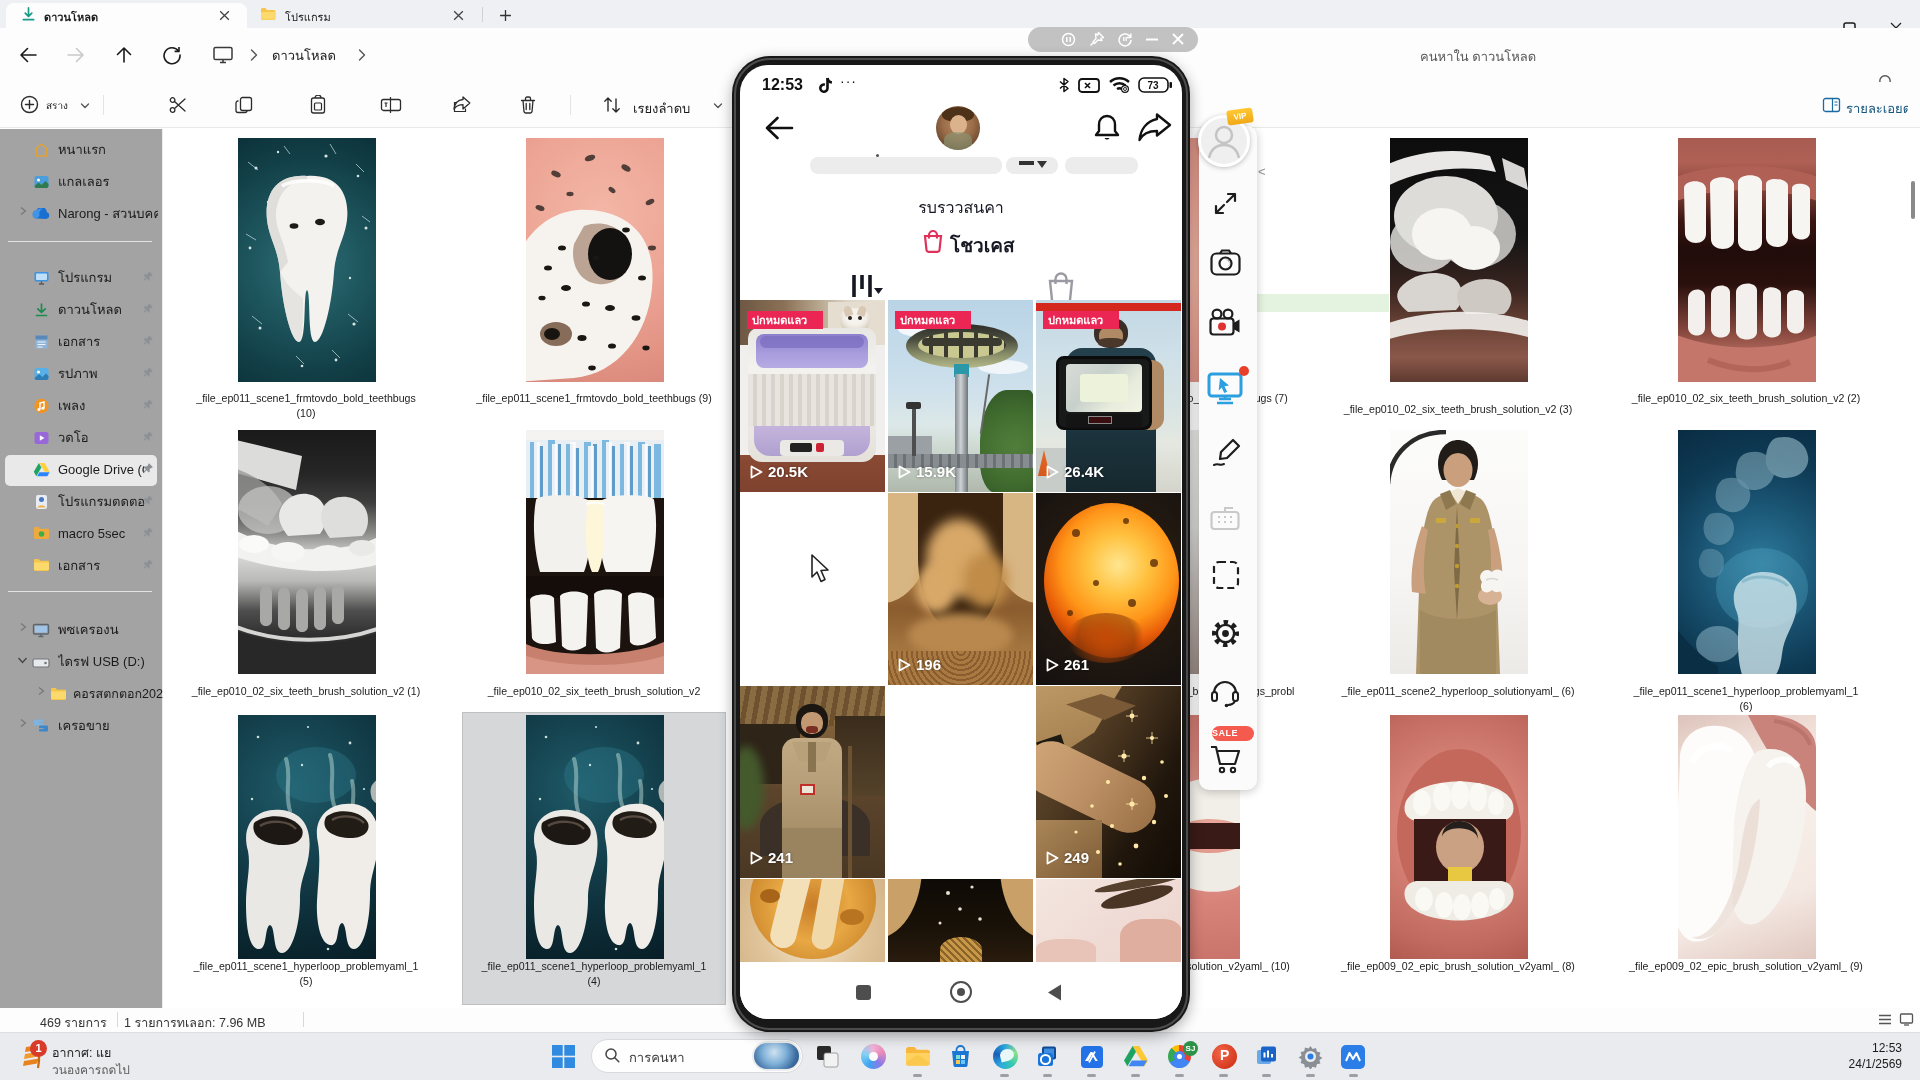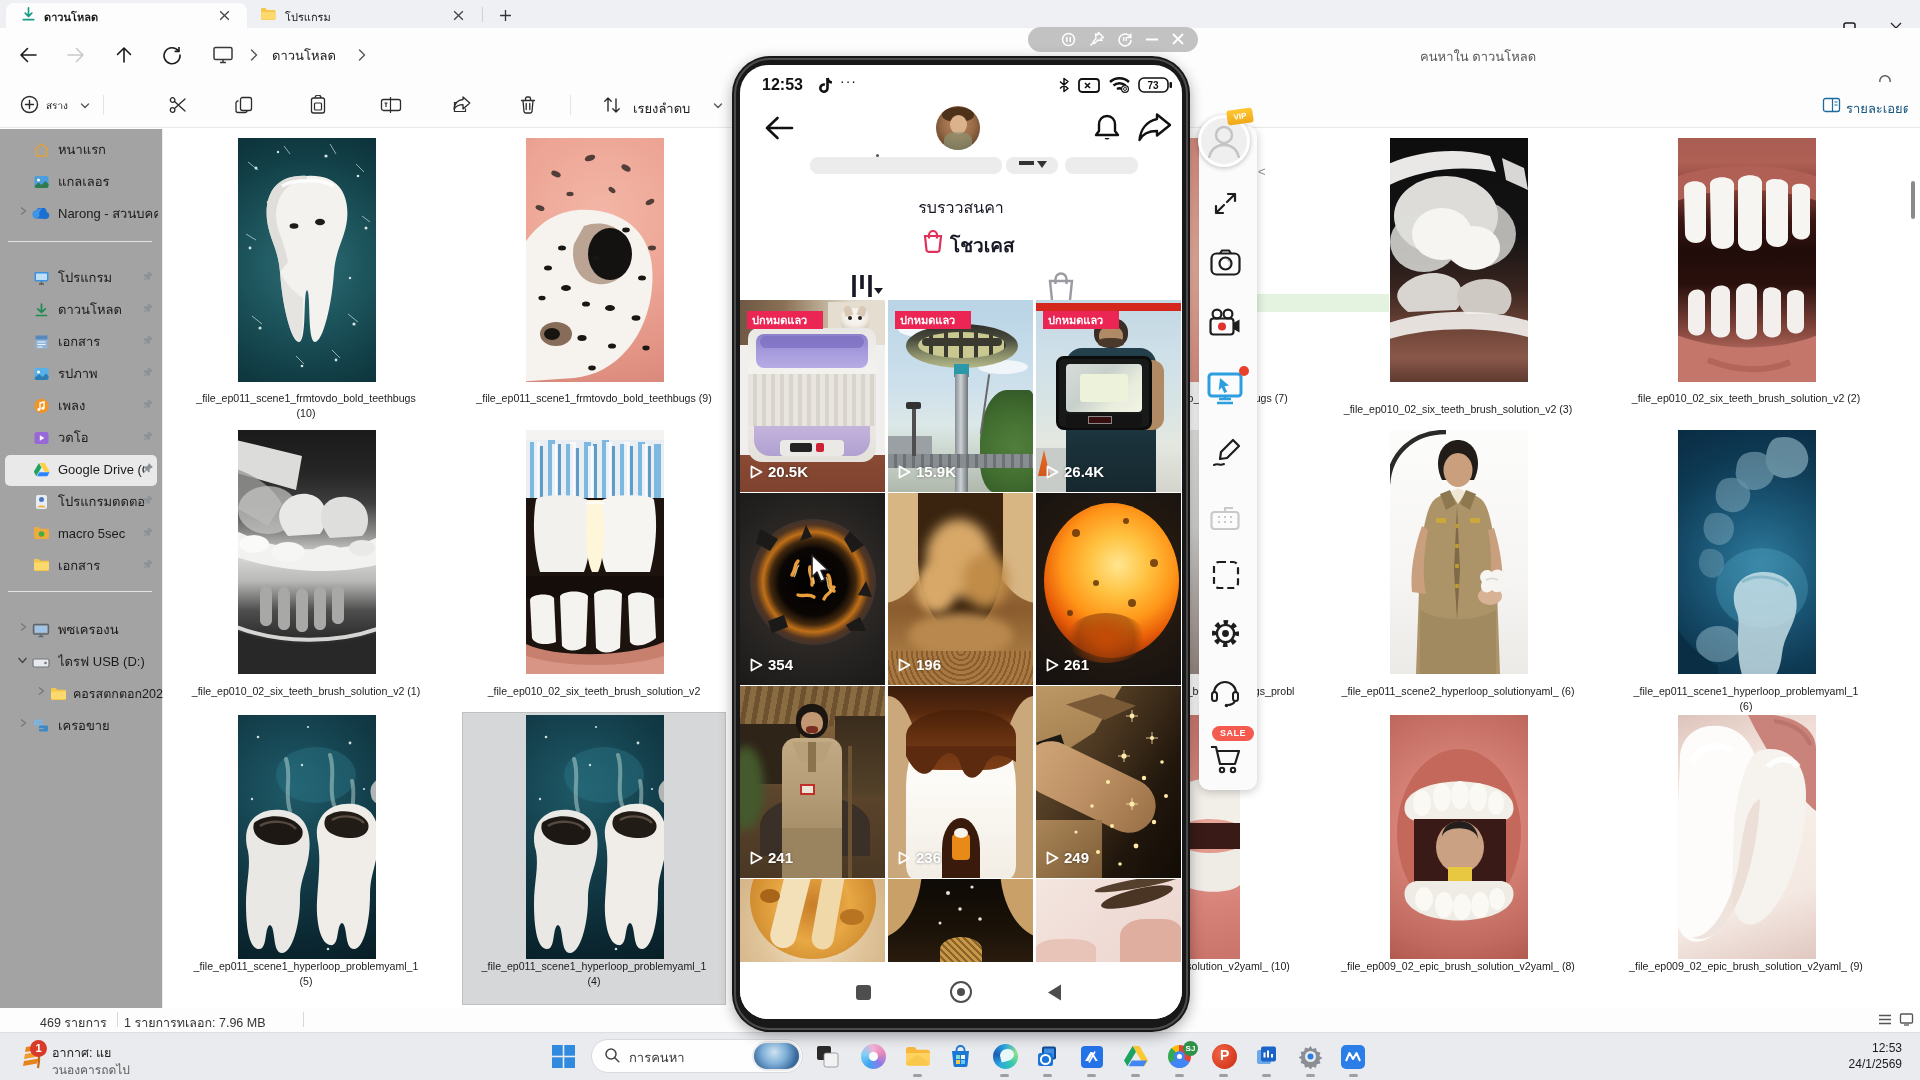--- a/index.html
+++ b/index.html
@@ -897,42 +897,20 @@
     <div class="abs" style="left:30px;top:114px;width:76px;height:14px;background:#141414"></div>
     <div class="abs" style="left:52px;top:116px;width:24px;height:8px;background:#3a0e0e;border:1px solid #888"></div>
     <div class="abs" style="left:0;top:148px;width:30px;height:45px;background:#c8ccc8"></div>
     <div class="abs" style="left:2px;top:150px;width:12px;height:26px;background:linear-gradient(180deg,#e86a28,#d4581c);clip-path:polygon(50% 0,100% 100%,0 100%)"></div>
     <div class="pin-red" style="width:76px">ปกหมดแลว</div>
     <div class="pcount"><svg width="13" height="14" viewBox="0 0 13 14">
             <path d="M1.5 1.5l10 5.5-10 5.5z" fill="none" stroke="#fff" stroke-width="1.8" stroke-linejoin="round"></path>
           </svg>26.4K</div>
   </div>
 
-  <div class="ptile" style="left:0;top:428px;background:radial-gradient(circle at 50% 48%,#3a3632 0%,#2e2a28 40%,#242220 70%,#1c1a18 100%)">
-    <div class="abs" style="left:10px;top:26px;width:126px;height:126px;border-radius:50%;background:radial-gradient(circle,#000 0%,#0a0604 38%,#42280e 48%,#c07018 56%,#543620 64%,#3a3230 72%,rgba(46,42,40,0) 80%)"></div>
-    <svg class="abs" style="left:14px;top:30px" width="118" height="118" viewBox="0 0 118 118">
-          <g stroke="#f8a83c" stroke-width="3.4" fill="none" stroke-linecap="round" opacity=".95">
-            <path d="M38 52c4-6 2-10 6-14M56 44c-2 8 4 10 2 18M74 52c4 4 0 12 6 16M44 72c6 2 10-2 16 2M70 76c2-6 8-6 10-12"></path>
-          </g>
-          <g stroke="#ffd890" stroke-width="1.6" fill="none" opacity=".8">
-            <path d="M40 54c3-5 2-9 5-12M58 46c-2 7 3 9 2 15M72 54c3 3 0 10 5 14"></path>
-          </g>
-          <g fill="#1c1a18">
-            <path d="M6 6l18 10-8 12L2 20z"></path>
-            <path d="M52 2l6 12-12 4z"></path>
-            <path d="M96 8l14 14-12 8-8-14z"></path>
-            <path d="M112 58l6 16-14-2z"></path>
-            <path d="M14 98l16-6 4 12-16 6z"></path>
-            <path d="M92 102l14-8 6 14h-16z"></path>
-          </g>
-        </svg>
-    <div class="pcount"><svg width="13" height="14" viewBox="0 0 13 14">
-            <path d="M1.5 1.5l10 5.5-10 5.5z" fill="none" stroke="#fff" stroke-width="1.8" stroke-linejoin="round"></path>
-          </svg>354</div>
-  </div>
 
   <div class="ptile" style="left:148px;top:428px;background:linear-gradient(180deg,#caa06a 0%,#b8884e 30%,#8a5c2e 60%,#a87a42 85%,#96682f 100%)">
     <div class="abs" style="left:-20px;top:-10px;width:70px;height:120px;border-radius:0 0 80% 0;background:#d8b684"></div>
     <div class="abs" style="left:95px;top:-10px;width:70px;height:120px;border-radius:0 0 0 80%;background:#d8b684"></div>
     <div class="abs" style="left:30px;top:-10px;width:85px;height:150px;border-radius:0 0 50% 50%;background:#3a2410"></div>
     <div class="abs" style="left:38px;top:26px;width:66px;height:78px;border-radius:50%;background:#d8a868;filter:blur(6px)"></div>
     <div class="abs" style="left:28px;top:70px;width:40px;height:50px;border-radius:50%;background:#d8a868;filter:blur(5px)"></div>
     <div class="abs" style="left:75px;top:60px;width:45px;height:55px;border-radius:50%;background:#c08c48;filter:blur(6px)"></div>
     <div class="abs" style="left:20px;top:120px;width:105px;height:45px;border-radius:50%;background:#b8884e;filter:blur(4px)"></div>
     <div class="abs" style="left:0;top:158px;width:146px;height:35px;background:repeating-radial-gradient(circle at 50% 0,#a87a42 0 3px,#8a5c2e 3px 5px)"></div>
@@ -972,35 +950,20 @@
     <div class="abs" style="left:52px;top:56px;width:40px;height:20px;background:#b8a17a;clip-path:polygon(0 0,100% 0,82% 100%,18% 100%)"></div>
     <div class="abs" style="left:68px;top:56px;width:8px;height:30px;background:#8a744f"></div>
     <div class="abs" style="left:60px;top:98px;width:15px;height:11px;background:#ece6d8;border:2px solid #c03028"></div>
     <div class="abs" style="left:42px;top:142px;width:60px;height:51px;background:#9a8460"></div>
     <div class="abs" style="left:108px;top:60px;width:4px;height:133px;background:#6a5232"></div>
     <div class="pcount"><svg width="13" height="14" viewBox="0 0 13 14">
             <path d="M1.5 1.5l10 5.5-10 5.5z" fill="none" stroke="#fff" stroke-width="1.8" stroke-linejoin="round"></path>
           </svg>241</div>
   </div>
 
-  <div class="ptile" style="left:148px;top:621px;background:linear-gradient(180deg,#3a1c0c 0%,#57290e 14%,#8a4a1c 24%,#d8b88c 38%,#e2cba4 60%,#d8bd92 100%)">
-    <div class="abs" style="left:-24px;top:10px;width:60px;height:183px;border-radius:0 60% 0 0;background:#caa87c"></div>
-    <div class="abs" style="left:110px;top:10px;width:60px;height:183px;border-radius:60% 0 0 0;background:#caa87c"></div>
-    <div class="abs" style="left:18px;top:28px;width:110px;height:165px;border-radius:44% 44% 8% 8%;background:linear-gradient(180deg,#f6f3ee 0%,#fdfbf7 40%,#f2ede4 100%)"></div>
-    <div class="abs" style="left:18px;top:24px;width:110px;height:60px;border-radius:44% 44% 30% 30%;background:linear-gradient(180deg,#4a2008 0%,#6a3412 55%,#7e3e16 100%)"></div>
-    <svg class="abs" style="left:18px;top:60px" width="110" height="40" viewBox="0 0 110 40">
-          <path d="M0 10 C10 30 22 34 30 18 C38 4 50 2 55 20 C60 36 72 36 80 18 C86 6 98 8 110 16 L110 0 L0 0Z" fill="#5c2a0e"></path>
-        </svg>
-    <div class="abs" style="left:54px;top:132px;width:38px;height:61px;border-radius:50% 50% 0 0;background:#3a1a0a"></div>
-    <div class="abs" style="left:64px;top:148px;width:18px;height:26px;background:#e88a18;border-radius:4px"></div>
-    <div class="abs" style="left:66px;top:142px;width:14px;height:10px;border-radius:50%;background:#f8f4ec"></div>
-    <div class="pcount"><svg width="13" height="14" viewBox="0 0 13 14">
-            <path d="M1.5 1.5l10 5.5-10 5.5z" fill="none" stroke="#fff" stroke-width="1.8" stroke-linejoin="round"></path>
-          </svg>236</div>
-  </div>
 
   <div class="ptile" style="left:296px;top:621px;background:linear-gradient(120deg,#6e5436 0%,#4a3620 40%,#20160c 72%,#120c06 100%)">
     <div class="abs" style="left:0;top:0;width:86px;height:84px;background:linear-gradient(160deg,#bc9866 0%,#a88454 60%,#7e5e3a 100%);clip-path:polygon(0 0,100% 0,68% 55%,0 100%)"></div>
     <div class="abs" style="left:30px;top:8px;width:70px;height:26px;background:#7a5a36;clip-path:polygon(0 40%,50% 0,100% 45%,55% 100%)"></div>
     <div class="abs" style="left:2px;top:52px;width:26px;height:16px;background:#1c1812;transform:rotate(-18deg)"></div>
     <div class="abs" style="left:-16px;top:74px;width:140px;height:54px;background:linear-gradient(100deg,#d0a678 0%,#bc9064 50%,#9a7046 100%);transform:rotate(26deg);border-radius:30px"></div>
     <div class="abs" style="left:0;top:134px;width:66px;height:59px;background:linear-gradient(140deg,#aa8658 0%,#7e5c36 100%)"></div>
     <svg class="abs" style="left:0;top:0" width="146" height="193" viewBox="0 0 146 193">
           <g fill="#ffe9a8">
             <circle cx="96" cy="30" r="2.4"></circle>
@@ -1116,21 +1079,21 @@
     <circle cx="15.5" cy="15.5" r="8.6" fill="none" stroke="#1d1d1d" stroke-width="2.4"></circle>
     <circle cx="15.5" cy="15.5" r="3.4" fill="#1d1d1d"></circle>
   </svg>
 <svg class="abs" style="left:1210px;top:679px" width="30" height="29" viewBox="0 0 30 29">
     <path d="M4 14a11 11 0 0 1 22 0" fill="none" stroke="#1d1d1d" stroke-width="2.2"></path>
     <rect x="2" y="13" width="5" height="9" rx="2.5" fill="none" stroke="#1d1d1d" stroke-width="2"></rect>
     <rect x="23" y="13" width="5" height="9" rx="2.5" fill="none" stroke="#1d1d1d" stroke-width="2"></rect>
     <path d="M25 22a8 6 0 0 1-7 4" fill="none" stroke="#1d1d1d" stroke-width="2"></path>
     <circle cx="16.5" cy="26.5" r="1.8" fill="#1d1d1d"></circle>
   </svg>
-<div class="abs" style="left:1212px;top:726px;width:42px;height:15px;background:#f55a4e;border-radius:8px;color:#fff;font-size:9px;font-weight:bold;text-align:center;line-height:15px;letter-spacing:.5px">SALE</div>
+<div class="abs" style="left:1212px;top:726px;width:42px;height:15px;background:#f55a4e;border-radius:8px;color:#fff;font-size:9px;font-weight:bold;line-height:15px;letter-spacing:.5px">SALE</div>
 <svg class="abs" style="left:1209px;top:744px" width="32" height="30" viewBox="0 0 32 30">
     <path d="M2 3h5l4 17h15l4-13H9" fill="none" stroke="#1d1d1d" stroke-width="2.2" stroke-linejoin="round"></path>
     <circle cx="13" cy="26" r="2.2" fill="none" stroke="#1d1d1d" stroke-width="2"></circle>
     <circle cx="24" cy="26" r="2.2" fill="none" stroke="#1d1d1d" stroke-width="2"></circle>
   </svg>
 
 <svg class="abs" id="cursor" style="left:810px;top:554px" width="24" height="30" viewBox="0 0 24 30">
     <path d="M2 1l16 15-7 .5 4 9-4 2-4-9.5L2 23z" fill="#fff" stroke="#222" stroke-width="1.6" stroke-linejoin="round"></path>
   </svg>
 

